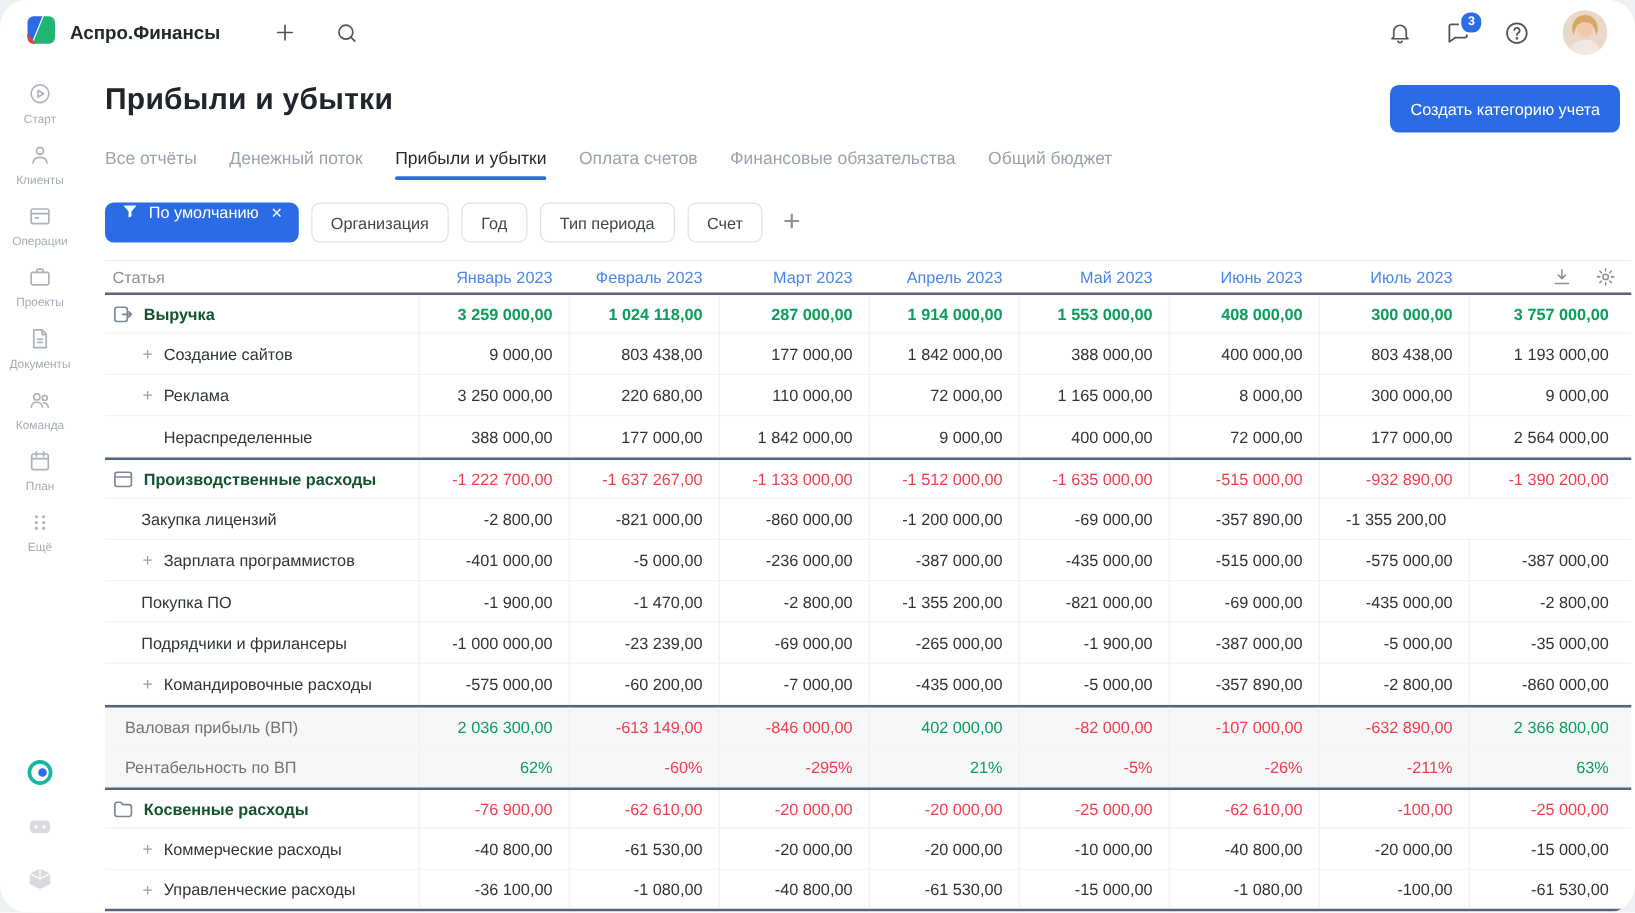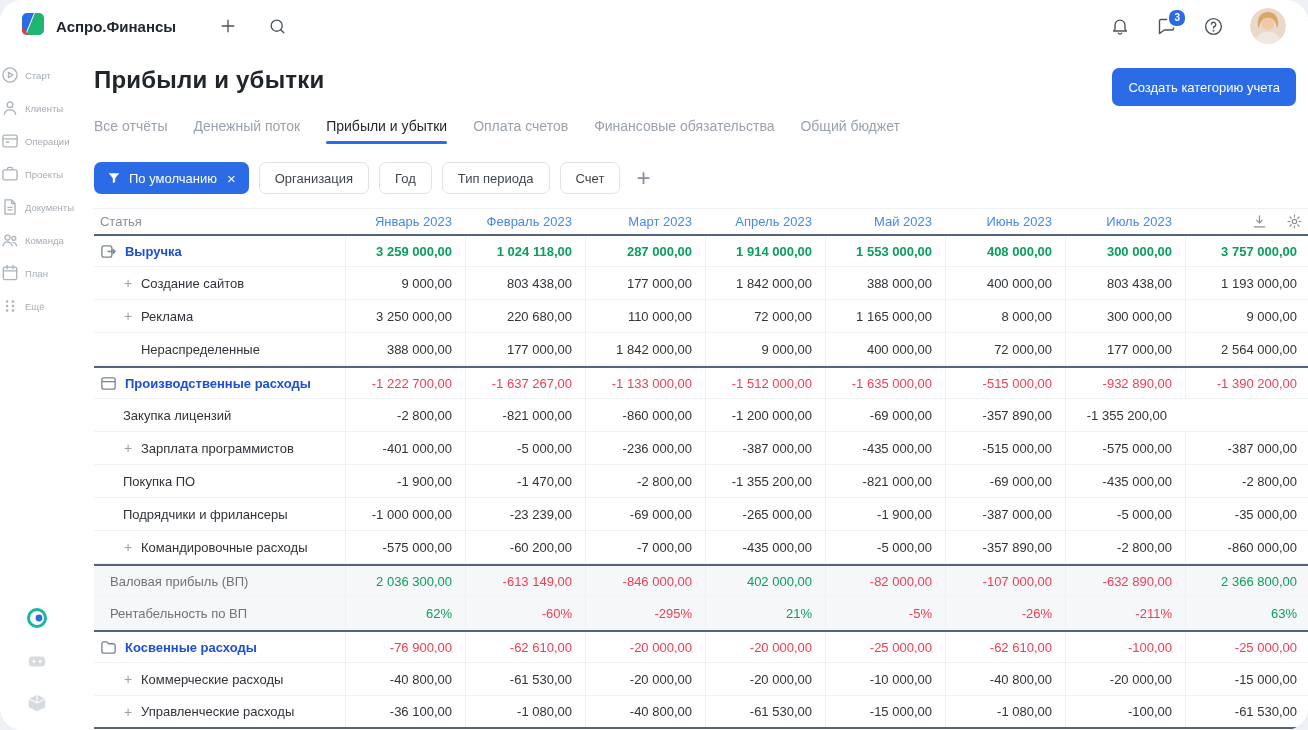--- a/index.html
+++ b/index.html
@@ -24,41 +24,41 @@
   .topbar-right { margin-left:auto; display:flex; align-items:center; gap:26px; }
   .chat-wrap { position:relative; }
   .badge {
     position:absolute; top:-8px; right:-10px; background:var(--blue,#2b6ce6); color:#fff;
     font-size:10px; font-weight:700; line-height:1; padding:3px 5px; border-radius:9px; border:2px solid #fff;
   }
   .avatar { width:36px; height:36px; border-radius:50%; overflow:hidden; cursor:pointer; flex:0 0 36px; }
   
   .body { flex:1; display:flex; min-height:0; }
   .sidebar { flex:0 0 64px; display:flex; flex-direction:column; align-items:center; padding:6px 0 16px; }
-  .sb-item { display:flex; flex-direction:row; align-items:center; gap:5px; padding:7px 0 6px; width:100%; cursor:pointer; color:#aab2bb; }
+  .sb-item { display:flex; flex-direction:column; align-items:center; gap:5px; padding:7px 0 6px; width:100%; cursor:pointer; color:#aab2bb; }
   .sb-icon { display:flex; }
   .sb-icon svg { width:20px; height:20px; }
   .sb-label { font-size:9.5px; color:#a6adb6; }
   .sb-bottom { margin-top:auto; display:flex; flex-direction:column; align-items:center; gap:20px; }
   .sb-bottom span { display:flex; cursor:pointer; }
   
   .main { flex:1; min-width:0; padding:14px 0 0 20px; display:flex; flex-direction:column; overflow:hidden; }
   .page-head { display:flex; justify-content:space-between; align-items:flex-start; padding-right:12px; }
   .page-title { margin:0; font-size:24px; font-weight:600; color:#20252b; letter-spacing:.2px; }
   .create-btn {
     background:var(--blue,#2b6ce6); color:#fff; border:none; border-radius:7px; height:38px;
     padding:0 16px; font-size:13px; font-family:inherit; cursor:pointer; margin-top:2px; white-space:nowrap;
   }
   .tabs { display:flex; gap:26px; margin-top:10px; font-size:14px; color:#9aa2ac; }
   .tab { padding:2px 0 10px; cursor:pointer; position:relative; white-space:nowrap; }
   .tab.active { color:#23282e; }
   .tab.active::after { content:""; position:absolute; left:0; right:0; bottom:0; height:3px; border-radius:2px; background:var(--blue,#2b6ce6); }
   .filterbar { display:flex; align-items:center; gap:10px; margin-top:18px; }
   .chip-default {
-    display:flex; align-items:center; gap:8px; background:var(--blue,#2b6ce6); color:#fff; height:32px;
+    display:flex; align-items:flex-start; gap:8px; background:var(--blue,#2b6ce6); color:#fff; height:32px;
     padding:0 13px; border-radius:7px; font-size:13px; border:none; cursor:pointer; font-family:inherit;
   }
   .chip-x { font-size:15px; margin-left:2px; opacity:.95; }
   .chips { display:flex; gap:10px; }
   .chip {
     height:32px; display:flex; align-items:center; padding:0 15px; background:#fff;
     border:1px solid #dfe2e6; border-radius:7px; font-size:13px; color:#40464e; cursor:pointer; font-family:inherit;
   }
   .add-filter { border:none; background:none; color:#8a9099; font-size:24px; cursor:pointer; padding:0 4px; margin-left:2px; line-height:1; }
   
@@ -74,21 +74,21 @@
   .val {
     display:flex; align-items:center; justify-content:flex-end; padding-right:13px;
     border-left:1px solid #eef0f2; white-space:nowrap; color:#2f343a;
   }
   .val:last-child { padding-right:18px; }
   .plus { color:#99a1a9; font-size:14px; width:10px; text-align:center; cursor:pointer; line-height:1; }
   .row-icon { display:flex; }
   .row-icon svg { width:17px; height:17px; }
   .level-1 { padding-left:29px; }
   .level-2 { padding-left:47px; }
-  .kind-section .art-label { font-weight:700; color:#1d4ed8; }
+  .kind-section .art-label { font-weight:700; color:#14532d; }
   .tone-green .val { color:var(--green,#0a9e5c); font-weight:700; }
   .tone-red .val { color:var(--red,#f23d51); font-weight:400; }
   .kind-summary { background:#f6f7f8; }
   .kind-summary .cell-article { padding-left:16px; color:#737373; }
   .kind-summary .val { font-weight:500; }
   .val.pos { color:var(--green,#0a9e5c); }
   .val.neg { color:var(--red,#f23d51); }
   .topline { border-top:2px solid #54657a; }
   .bottomline { border-bottom:2px solid #54657a; }
 </style>

